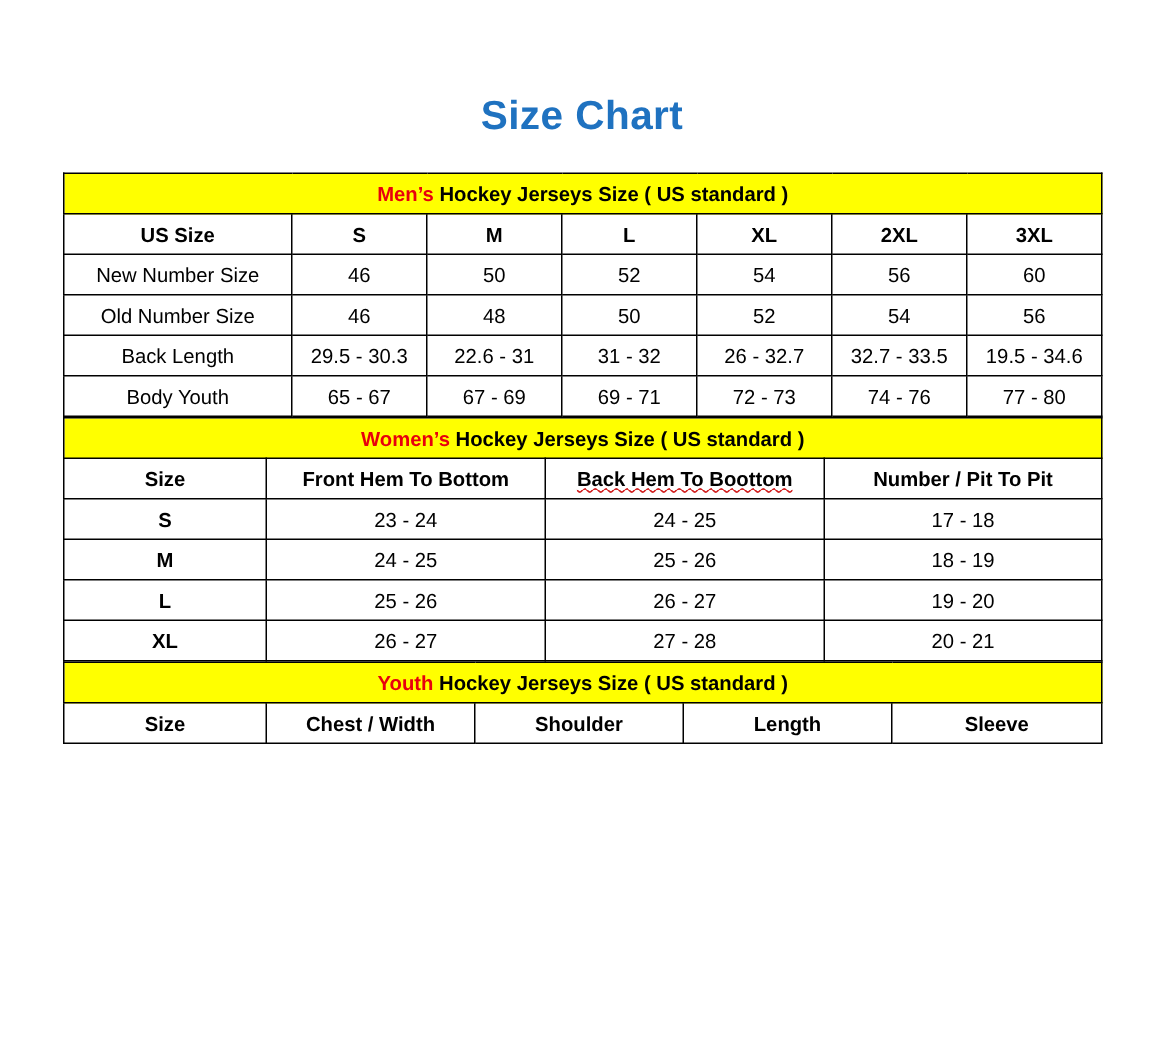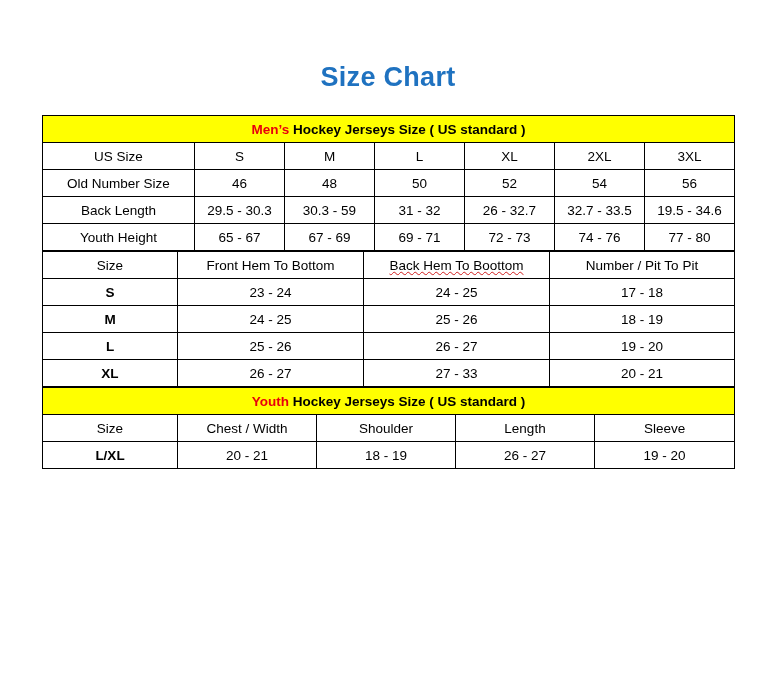--- a/index.html
+++ b/index.html
@@ -53,21 +53,21 @@
     font-size: 14.5px;
     height: 30px;
   }
   td.section .accent {
     color: #e8000d;
   }
   td.section .rest {
     color: #000000;
   }
   td.hdr {
-    font-weight: normal;
+    font-weight: bold;
   }
   td.rowlabel {
     font-weight: normal;
   }
   td.rowlabel-b {
     font-weight: bold;
   }
   .wavy {
     text-decoration: underline;
     text-decoration-style: wavy;
@@ -101,58 +101,70 @@
         <tr>
           <td class="hdr">US Size</td>
           <td class="hdr">S</td>
           <td class="hdr">M</td>
           <td class="hdr">L</td>
           <td class="hdr">XL</td>
           <td class="hdr">2XL</td>
           <td class="hdr">3XL</td>
         </tr>
         <tr>
+          <td class="rowlabel">New Number Size</td>
+          <td>46</td>
+          <td>50</td>
+          <td>52</td>
+          <td>54</td>
+          <td>56</td>
+          <td>60</td>
+        </tr>
+        <tr>
           <td class="rowlabel">Old Number Size</td>
           <td>46</td>
           <td>48</td>
           <td>50</td>
           <td>52</td>
           <td>54</td>
           <td>56</td>
         </tr>
         <tr>
           <td class="rowlabel">Back Length</td>
           <td>29.5 - 30.3</td>
-          <td>30.3 - 59</td>
+          <td>22.6 - 31</td>
           <td>31 - 32</td>
           <td>26 - 32.7</td>
           <td>32.7 - 33.5</td>
           <td>19.5 - 34.6</td>
         </tr>
         <tr>
-          <td class="rowlabel">Youth Height</td>
+          <td class="rowlabel">Body Youth</td>
           <td>65 - 67</td>
           <td>67 - 69</td>
           <td>69 - 71</td>
           <td>72 - 73</td>
           <td>74 - 76</td>
           <td>77 - 80</td>
         </tr>
       </tbody>
     </table>
 
     <table class="size-table">
       <colgroup>
         <col style="width:135px">
         <col style="width:186px">
         <col style="width:186px">
         <col style="width:185px">
       </colgroup>
       <tbody>
         <tr>
+          <td class="section" colspan="4"><span class="accent">Women’s</span><span class="rest"> Hockey Jerseys Size ( US standard )</span></td>
+        </tr>
+        <tr>
           <td class="hdr">Size</td>
           <td class="hdr">Front Hem To Bottom</td>
           <td class="hdr"><span class="wavy">Back Hem To Boottom</span></td>
           <td class="hdr">Number / Pit To Pit</td>
         </tr>
         <tr>
           <td class="rowlabel-b">S</td>
           <td>23 - 24</td>
           <td>24 - 25</td>
           <td>17 - 18</td>
@@ -165,21 +177,21 @@
         </tr>
         <tr>
           <td class="rowlabel-b">L</td>
           <td>25 - 26</td>
           <td>26 - 27</td>
           <td>19 - 20</td>
         </tr>
         <tr>
           <td class="rowlabel-b">XL</td>
           <td>26 - 27</td>
-          <td>27 - 33</td>
+          <td>27 - 28</td>
           <td>20 - 21</td>
         </tr>
       </tbody>
     </table>
 
     <table class="size-table">
       <colgroup>
         <col style="width:135px">
         <col style="width:139px">
         <col style="width:139px">
@@ -190,24 +202,17 @@
         <tr>
           <td class="section" colspan="5"><span class="accent">Youth</span><span class="rest"> Hockey Jerseys Size ( US standard )</span></td>
         </tr>
         <tr>
           <td class="hdr">Size</td>
           <td class="hdr">Chest / Width</td>
           <td class="hdr">Shoulder</td>
           <td class="hdr">Length</td>
           <td class="hdr">Sleeve</td>
         </tr>
-        <tr>
-          <td class="rowlabel-b">L/XL</td>
-          <td>20 - 21</td>
-          <td>18 - 19</td>
-          <td>26 - 27</td>
-          <td>19 - 20</td>
-        </tr>
       </tbody>
     </table>
 
   </div>
 </div>
 
 </body></html>

